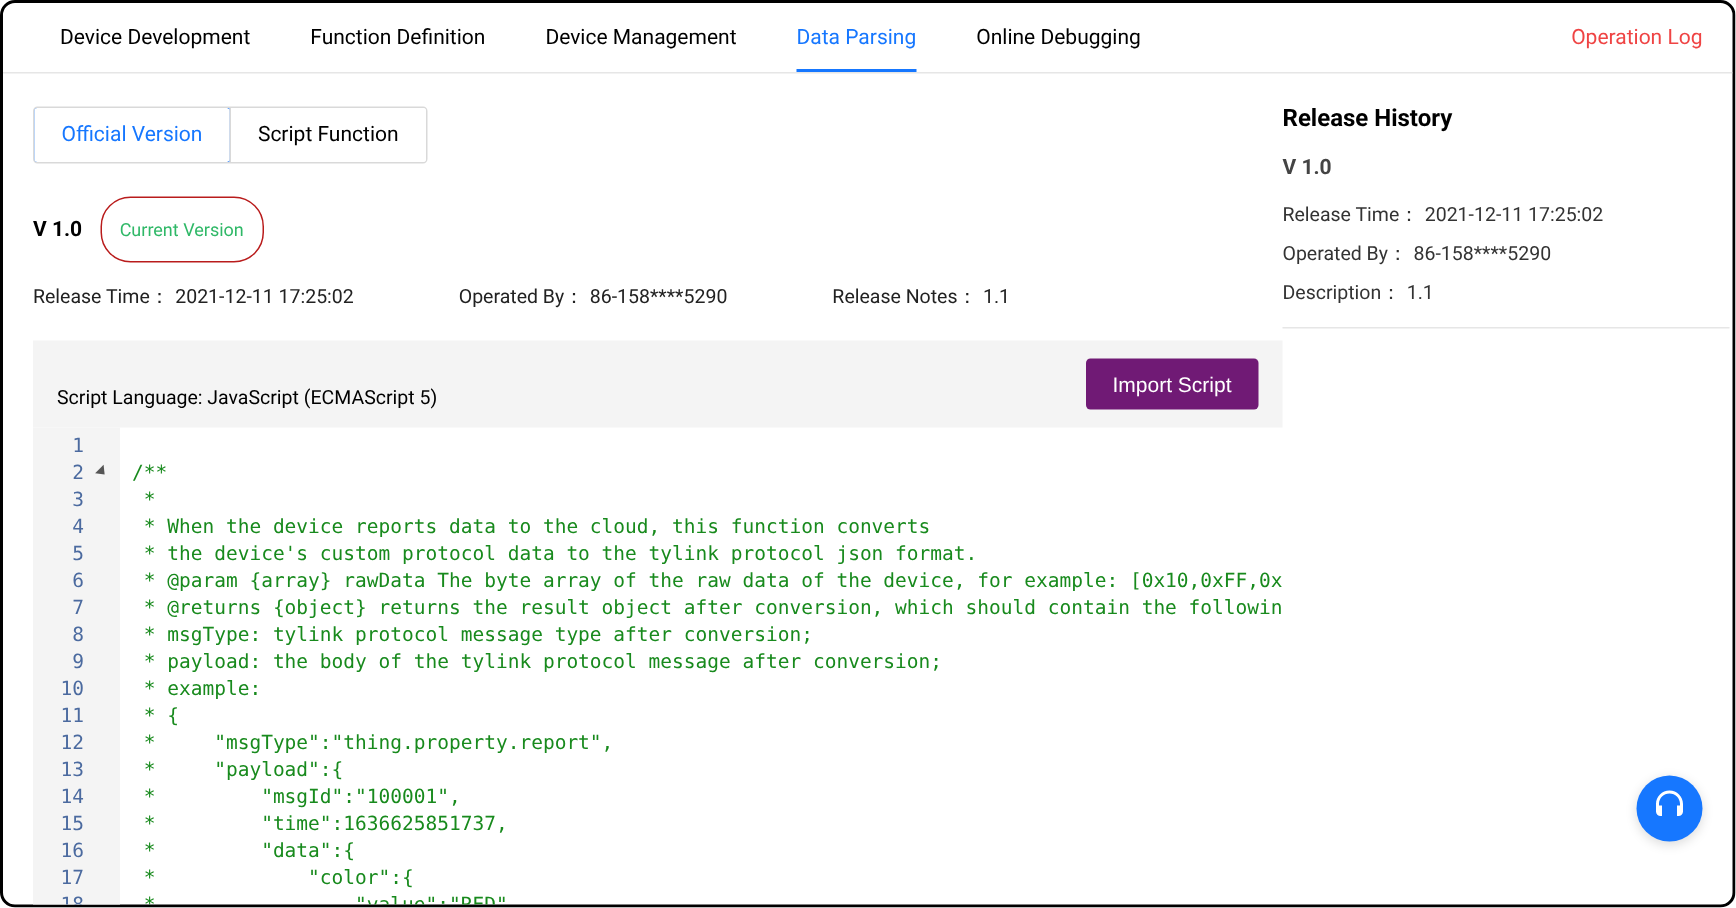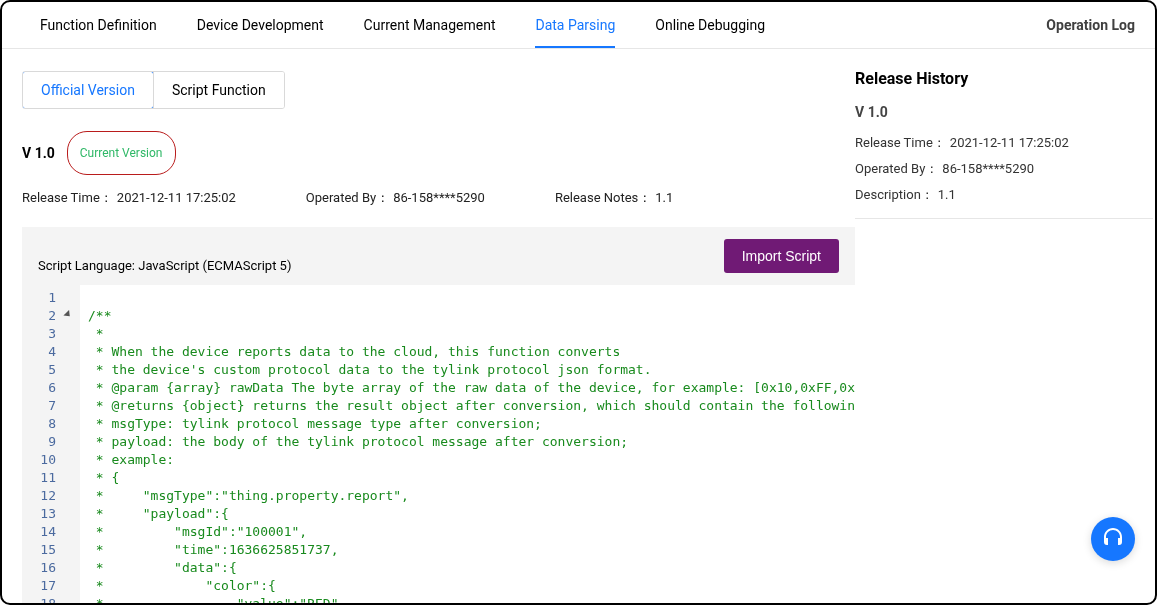--- a/index.html
+++ b/index.html
@@ -45,24 +45,23 @@
       content: "";
       position: absolute;
       left: 18px;
       right: 18px;
       bottom: 0;
       height: 2px;
       background: #1677ff;
     }
     .top-tabs .spacer { flex: 1; }
     .top-tabs .oplog {
-      color: #404040;
-      font-size: 14px;
-      cursor: pointer;
-      font-weight: bold;
+      color: #ef4444;
+      font-size: 14px;
+      cursor: pointer;
     }
 
     .content {
       display: flex;
       height: calc(100% - 47px);
     }
     .left {
       flex: 1;
       padding: 22px 0 0 20px;
       min-width: 0;
@@ -229,27 +228,27 @@
       box-shadow: 0 2px 8px rgba(0,0,0,.15);
     }
     .help-fab svg { width: 24px; height: 24px; fill: #fff; }
   </style>
 </head>
 <body>
 
 <div class="page">
   <div class="top-tabs">
     <div class="tab">
+        <span>Device Development</span>
+      </div>
+    <div class="tab">
         <span>Function Definition</span>
       </div>
     <div class="tab">
-        <span>Device Development</span>
-      </div>
-    <div class="tab">
-        <span>Current Management</span>
+        <span>Device Management</span>
       </div>
     <div class="tab active">
         <span>Data Parsing</span>
       </div>
     <div class="tab">
         <span>Online Debugging</span>
       </div>
     <div class="spacer"></div>
     <div class="oplog"><span>Operation Log</span></div>
   </div>

